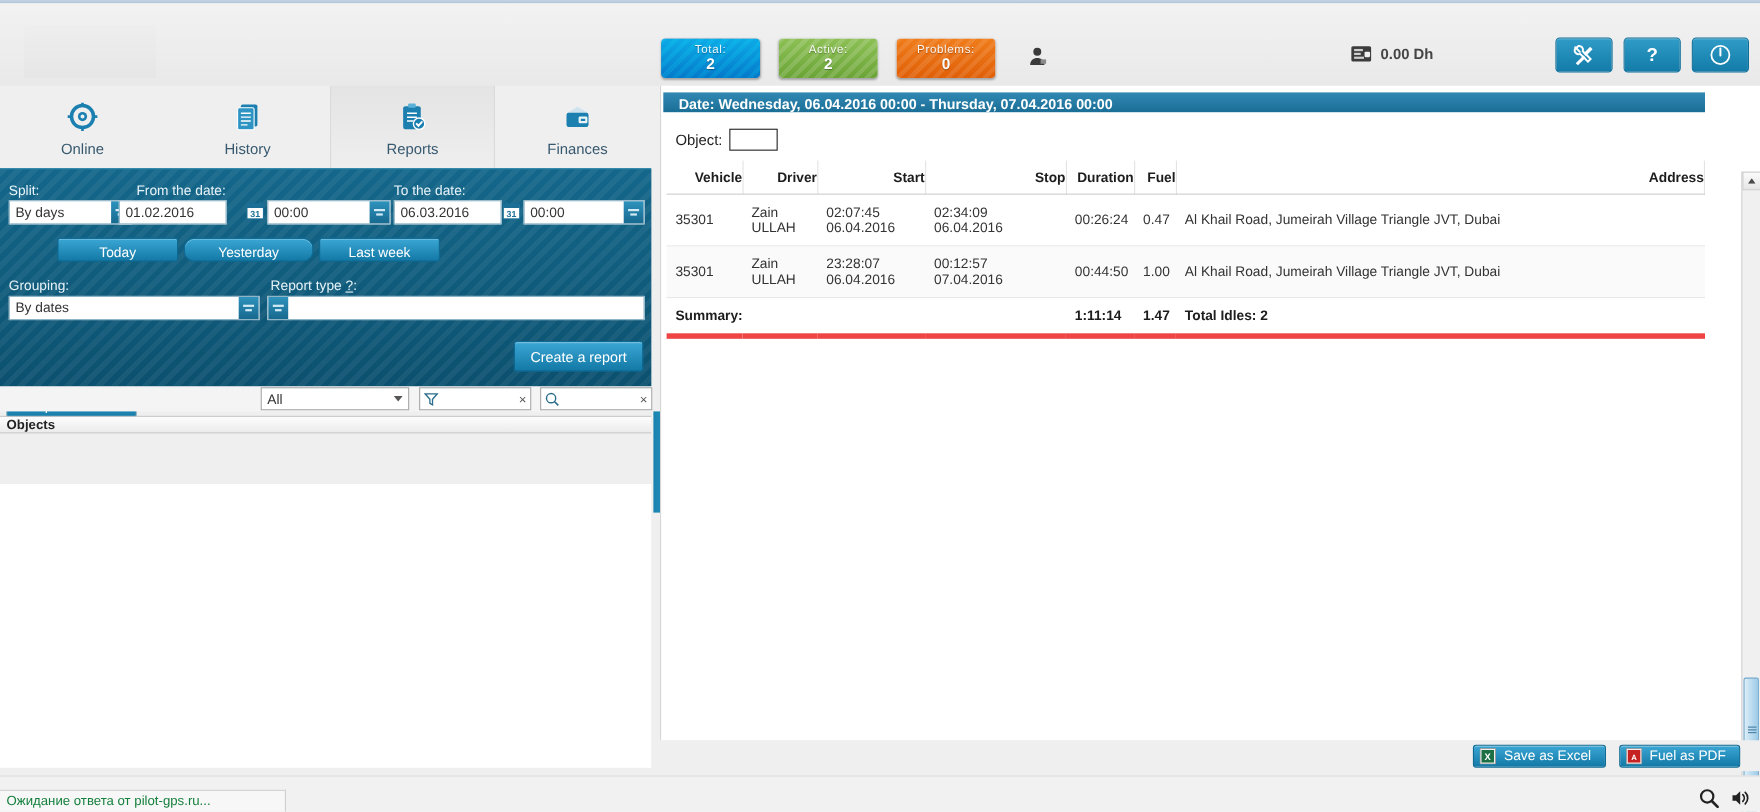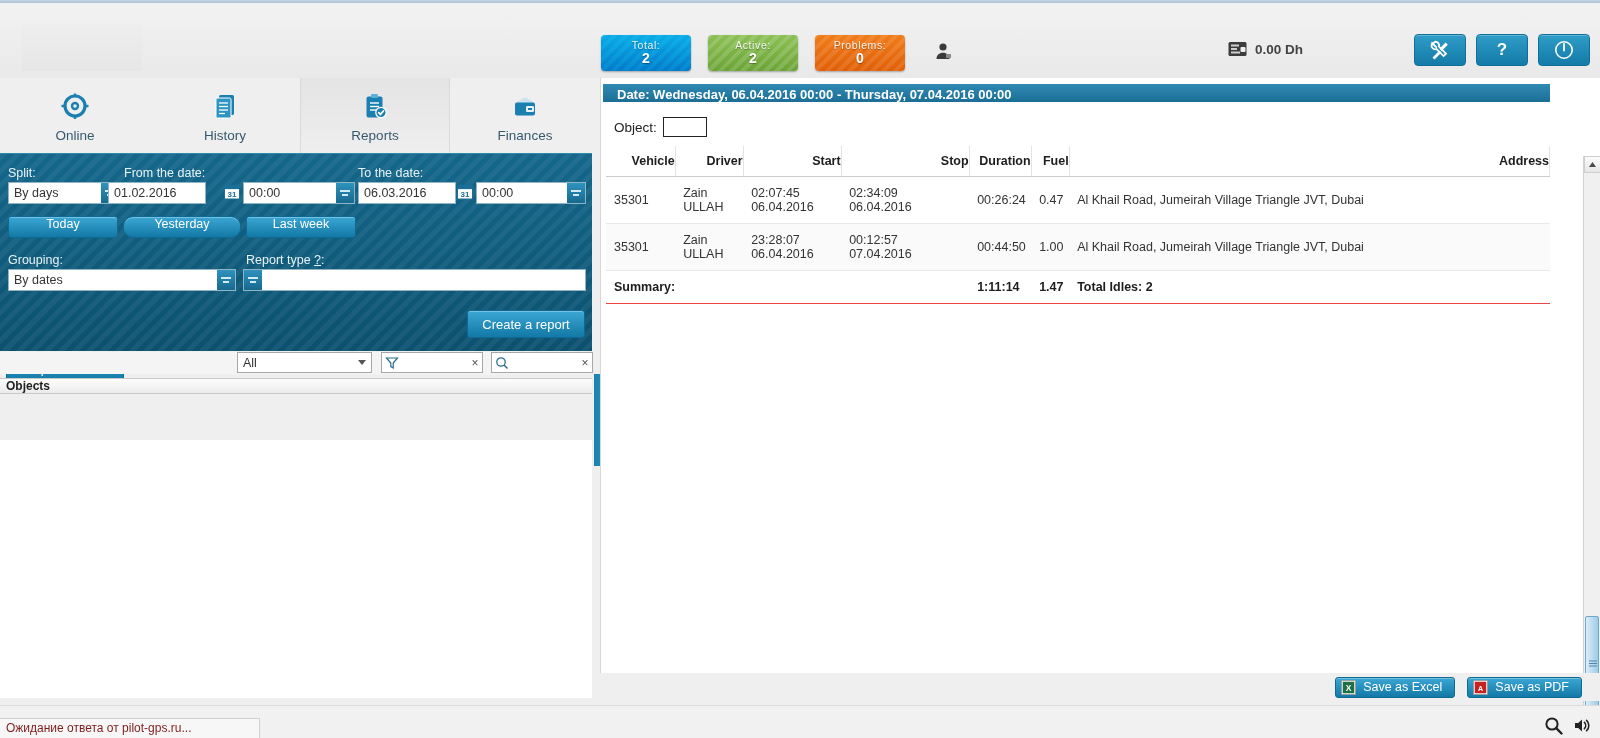--- a/index.html
+++ b/index.html
@@ -85,24 +85,24 @@
                background:transparent; }
   .drop-btn { width:18px; height:20px; flex:0 0 18px; align-self:stretch;
               background: linear-gradient(#2e93bd,#17698f); position:relative; cursor:pointer; }
   .drop-btn::before, .drop-btn::after {
     content:""; position:absolute; left:4px; width:10px; height:2px; background:#d3eaf5; }
   .drop-btn::before { top:7px; }
   .drop-btn::after { top:11px; width:6px; left:6px; }
   .cal-ico { position:absolute; width:16px; height:17px; cursor:pointer; }
 
   .qbtn { position:absolute; height:22px; border-radius:3px; color:#fff; font-size:12.5px;
-          display:flex; align-items:flex-start; justify-content:center; cursor:pointer;
+          display:flex; align-items:flex-end; justify-content:center; cursor:pointer;
           background: linear-gradient(#3ba6d4,#1379a6);
           border:1px solid #0e6a93;
-          box-shadow: inset 0 1px 0 rgba(255,255,255,.3); }
+          box-shadow: inset 0 1px 0 rgba(255,255,255,.3); margin-left: 44px; }
   .bigbtn { position:absolute; height:28px; border-radius:3px; color:#fff; font-size:13px;
             display:flex; align-items:center; justify-content:center; cursor:pointer;
             background: linear-gradient(#3ba6d4,#1379a6); border:1px solid #0e6a93;
             box-shadow: inset 0 1px 0 rgba(255,255,255,.3); }
 
   
   .obj-toolbar { position:absolute; top:352px; left:0; width:592px; height:22px;
                  background:#f4f4f4; }
   .tb-sel { position:absolute; top:352px; left:237px; width:135px; height:21px;
             background:#fff; border:1px solid #a7a7a7; display:flex; align-items:center; }
@@ -149,21 +149,21 @@
   .object-input { width:44px; height:20px; border:1px solid #222; background:#fff; }
 
   table.rep { position:absolute; top:68px; left:5px; width:944px; border-collapse:collapse; }
   table.rep th { font-size:12.5px; font-weight:bold; color:#1d1d1d; text-align:right;
                  padding:8px 0 8px 8px; border-bottom:1px solid #ccc;
                  border-right:1px solid #e3e3e3; white-space:nowrap; }
   table.rep td { font-size:12.5px; color:#333; padding:9px 0 9px 8px;
                  border-bottom:1px solid #e8e8e8; vertical-align:middle; }
   table.rep tr.alt td { background:#fafafa; }
   table.rep tr.summary td { font-weight:bold; color:#1d1d1d; padding-top:9px;
-                            padding-bottom:9px; border-bottom:1px solid #ef4444;
+                            padding-bottom:9px; border-bottom:5px solid #ef4444;
                             border-top:1px solid #cfcfcf;margin-top:16px; }
   .c-veh { width:52px; } .c-drv { width:68px; } .c-start { width:98px; }
   .c-stop { width:128px; } .c-dur { width:62px; } .c-fuel { width:38px; }
 
   
   .savebar { position:absolute; top:673px; left:600px; width:1000px; height:28px;
              background:#efefef; display:flex; align-items:center;
              justify-content:flex-end; padding-right:18px; gap:12px; }
   .savebtn { height:21px; border-radius:3px; color:#fff; font-size:12.5px;
              display:flex; align-items:center; gap:7px; padding:0 12px 0 5px;
@@ -180,21 +180,21 @@
               background: linear-gradient(90deg,#dcedf8,#9ecbe8); border:1px solid #6fa8cd;
               border-radius:2px; cursor:pointer; }
   .sb-thumb2 { position:absolute; left:3px; width:10px; height:30px; top:556px;
                background:#1b6e96; }
 
   
   .statusbar { position:absolute; bottom:0; left:0; width:1600px; height:33px;
                background:#f1f1f1; border-top:1px solid #dcdcdc; }
   .status-text { position:absolute; bottom:0px; left:0; width:260px; height:20px;
                  background:#f7f7f7; border:1px solid #d0d0d0; border-left:0; border-bottom:0;
-                 font-size:12px; color:#7f1d1d; line-height:19px; padding-left:6px;
+                 font-size:12px; color:#15803d; line-height:19px; padding-left:6px;
                  white-space:nowrap; overflow:hidden; }
   .sb-icons { position:absolute; bottom:3px; right:8px; display:flex; gap:10px; }
   .left-bottom { position:absolute; top:440px; left:0; width:592px; height:258px; background:#fff; }
 </style>
 </head>
 <body>
 
 <div id="app">
 
   <div class="topline"></div>
@@ -515,21 +515,21 @@
         <text x="7.5" y="11.2" font-size="8.5" font-family="Liberation Sans, sans-serif" fill="#fff" text-anchor="middle" font-weight="bold">X</text>
       </svg>
       <span>Save as Excel</span>
     </div>
     <div class="savebtn">
       <svg width="15" height="15" viewBox="0 0 15 15">
         <rect x="0.5" y="0.5" width="14" height="14" fill="#f4f4f4" stroke="#9a9a9a" stroke-width="0.8"></rect>
         <rect x="1.8" y="1.8" width="11.4" height="11.4" fill="#c62222"></rect>
         <text x="7.5" y="11.2" font-size="7" font-family="Liberation Sans, sans-serif" fill="#fff" text-anchor="middle" font-weight="bold">A</text>
       </svg>
-      <span>Save as PDF</span>
+      <span>Fuel as PDF</span>
     </div>
   </div>
 
   <div class="statusbar">
     <div class="status-text">Ожидание ответа от pilot-gps.ru...</div>
     <div class="sb-icons">
       <svg width="19" height="19" viewBox="0 0 19 19">
         <circle cx="8" cy="8" r="5.6" fill="none" stroke="#222" stroke-width="2"></circle>
         <line x1="12.2" y1="12.2" x2="17.5" y2="17.5" stroke="#222" stroke-width="2.4" stroke-linecap="round"></line>
       </svg>

